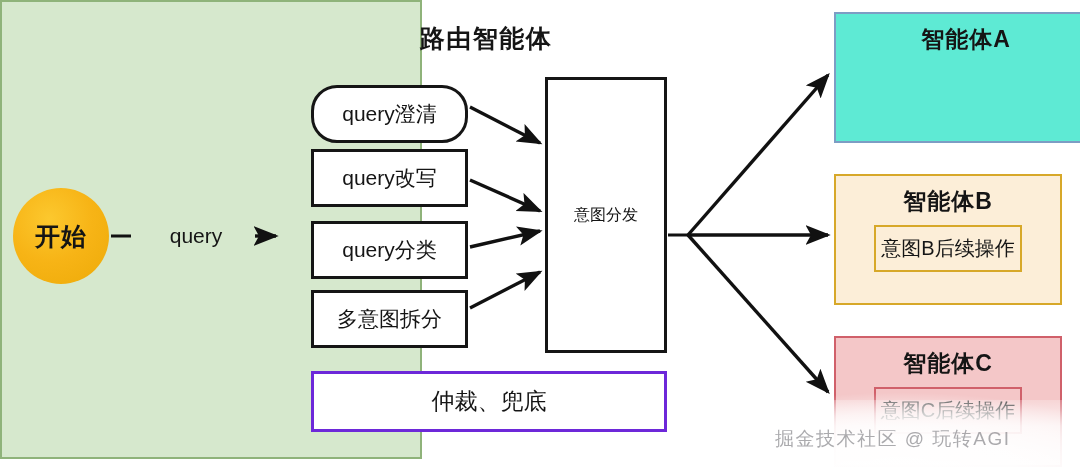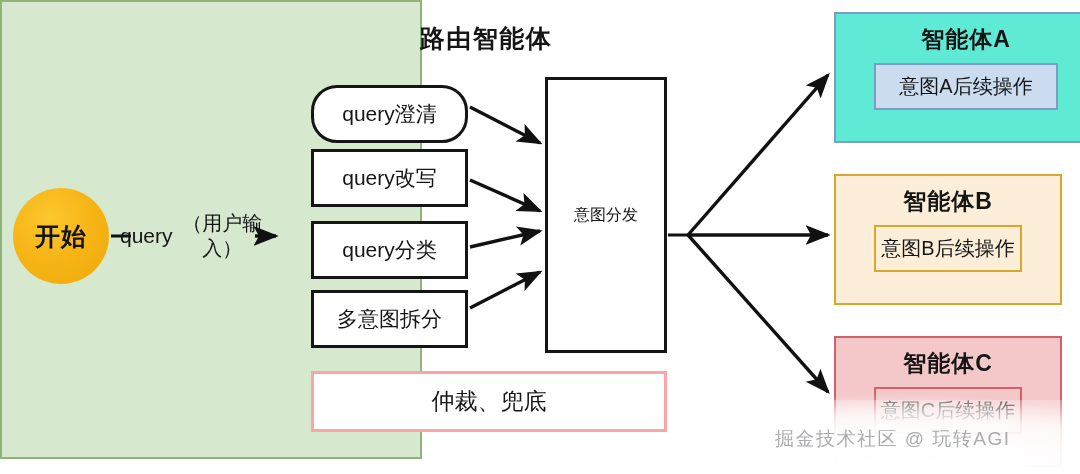--- a/index.html
+++ b/index.html
@@ -87,21 +87,21 @@
     width: 122px; height: 276px;
     background: #ffffff;
     border: 3px solid #151515;
     font-size: 16px;
   }
 
   #fallback-box {
     left: 311px; top: 371px;
     width: 356px; height: 61px;
     background: #ffffff;
-    border: 3px solid #fca5a5;
+    border: 3px solid #6d28d9;
     font-size: 23px;
   }
 
   
   .agent-panel {
     position: absolute;
     box-sizing: border-box;
   }
   .agent-title {
     position: absolute;
@@ -213,38 +213,36 @@
       <line x1="688" y1="235" x2="828" y2="235" stroke="#111111" stroke-width="3.4" marker-end="url(#ah-big)"></line>
 
       <line x1="688" y1="235" x2="828" y2="392" stroke="#111111" stroke-width="3.4" marker-end="url(#ah-big)"></line>
     </g>
   </svg>
 
   <div class="node" id="start-node">开始</div>
 
   <div class="node" id="query-label">
     <span class="l1">query</span>
-    <span class="l2">（用户输入）</span>
   </div>
 
   <div id="router-container"></div>
   <div id="router-title" class="node">路由智能体</div>
 
   <div class="node proc-box" id="proc-0">query澄清</div>
   <div class="node proc-box" id="proc-1">query改写</div>
   <div class="node proc-box" id="proc-2">query分类</div>
   <div class="node proc-box" id="proc-3">多意图拆分</div>
 
   <div class="node" id="dispatch-box">意图分发</div>
 
   <div class="node" id="fallback-box">仲裁、兜底</div>
 
   <div class="agent-panel" id="agent-a">
     <div class="agent-title">智能体A</div>
-    <div class="agent-inner">意图A后续操作</div>
   </div>
 
   <div class="agent-panel" id="agent-b">
     <div class="agent-title">智能体B</div>
     <div class="agent-inner">意图B后续操作</div>
   </div>
 
   <div class="agent-panel" id="agent-c">
     <div class="agent-title">智能体C</div>
     <div class="agent-inner">意图C后续操作</div>

